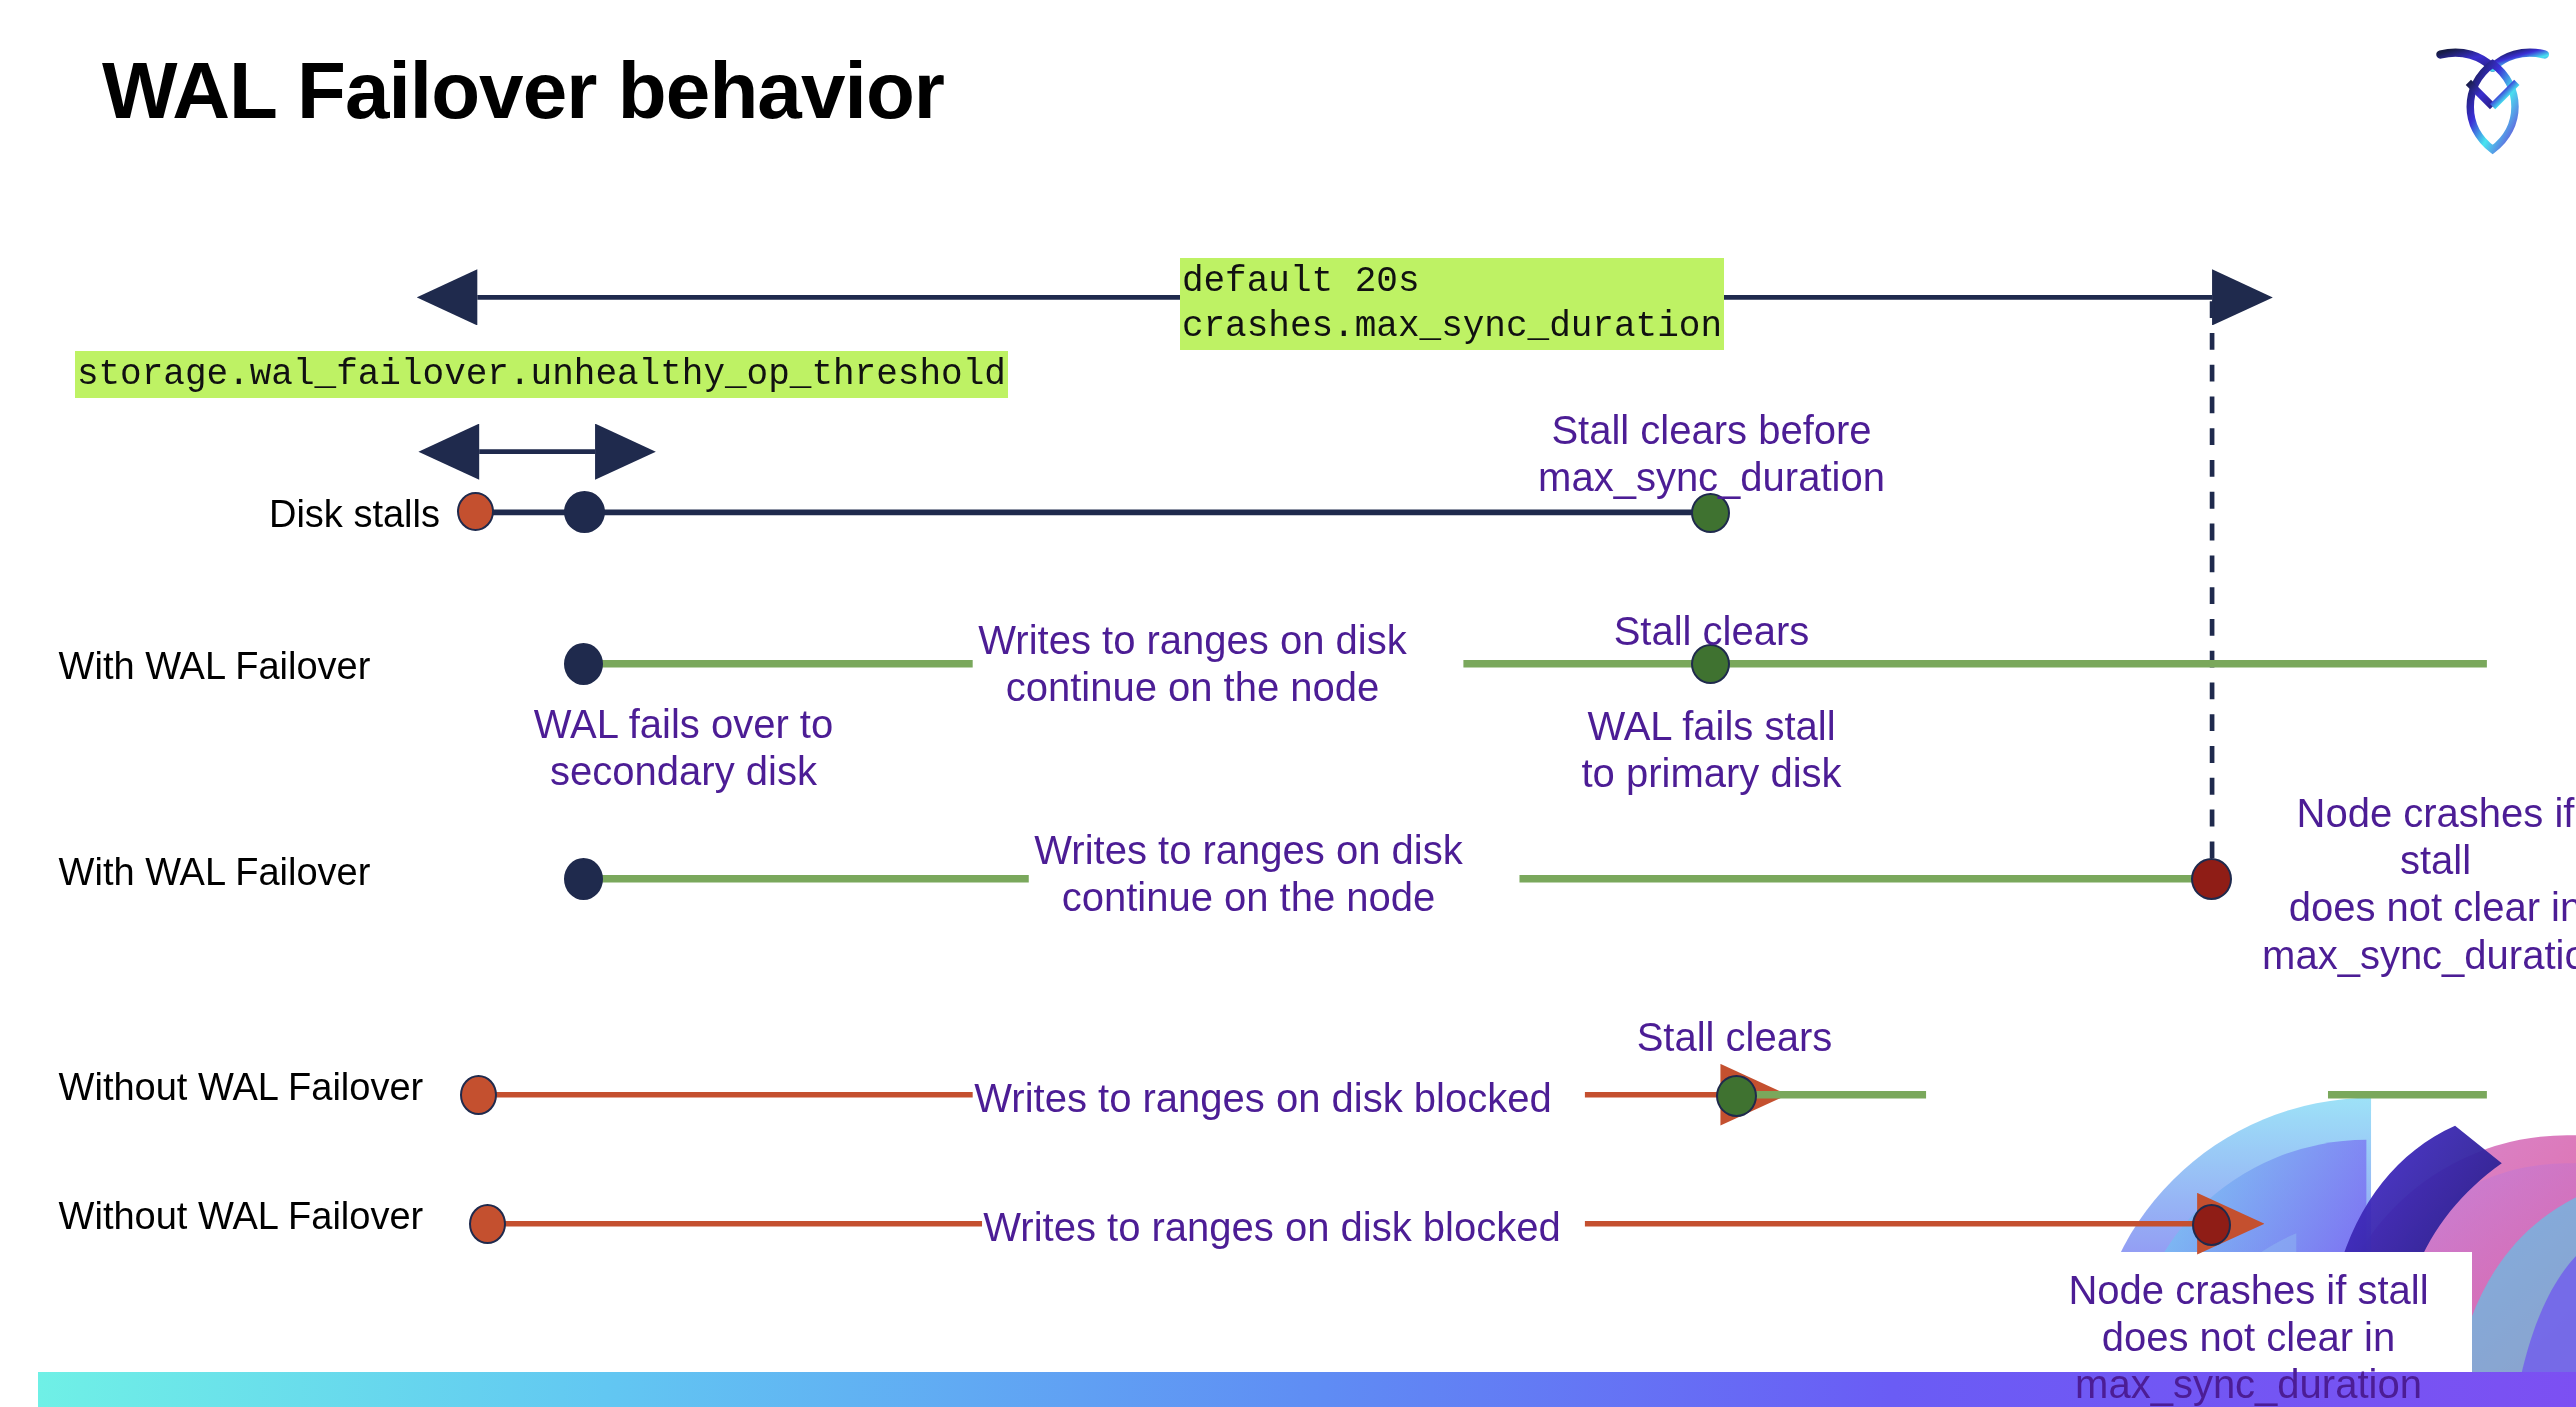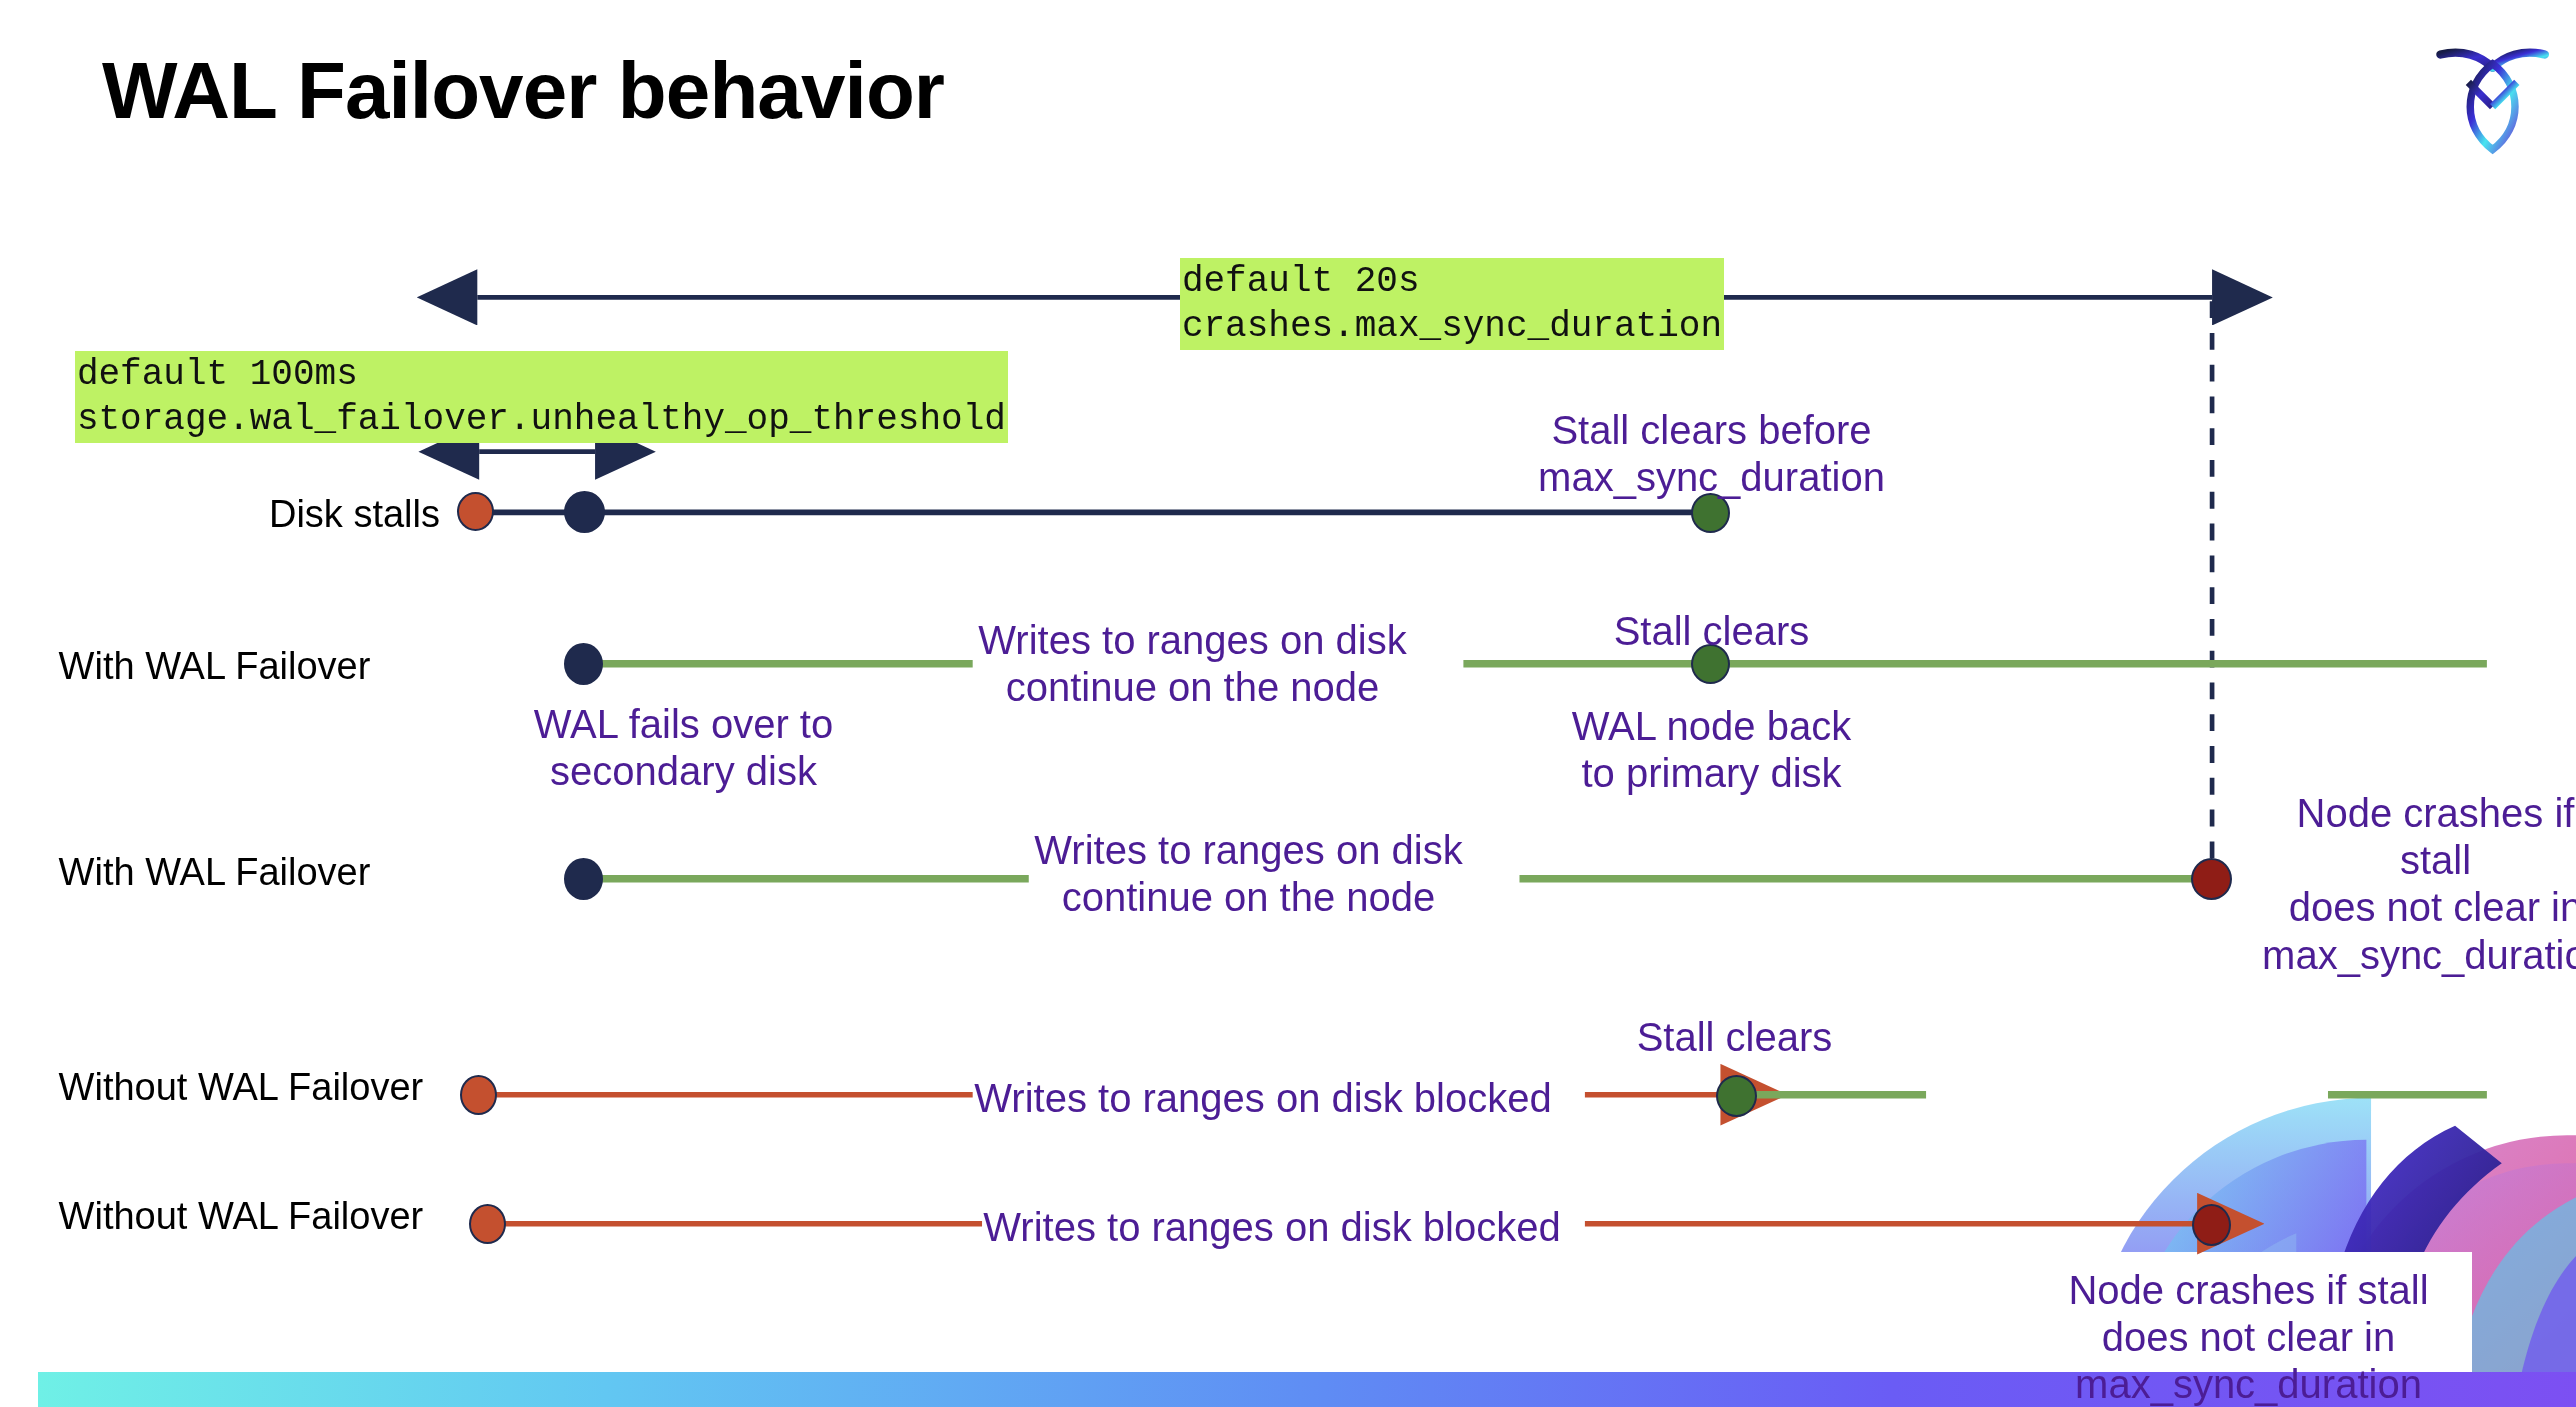--- a/index.html
+++ b/index.html
@@ -204,21 +204,20 @@
     <line x1="480" y1="1309" x2="1010" y2="1309" stroke="#c4502f" stroke-width="6"></line>
     <line x1="1655" y1="1309" x2="2310" y2="1309" stroke="#c4502f" stroke-width="6" marker-end="url(#orangeR)"></line>
   </svg>
 
   <div class="code-chip" style="left:1142px; top:258px;">
     <div>default 20s</div>
     <div>crashes.max_sync_duration</div>
   </div>
 
   <div class="code-chip" style="left:37px; top:351px;">
-    <div>default 100ms</div>
     <div>storage.wal_failover.unhealthy_op_threshold</div>
   </div>
 
   <div class="axis-label" style="left:0; top:493px; width:402px;">Disk stalls</div>
 
   <div class="axis-label" style="left:0; top:645px; width:374px; text-align:left; padding-left:20.6px;">With WAL Failover</div>
 
   <div class="axis-label" style="left:0; top:851px; width:374px; text-align:left; padding-left:20.6px;">With WAL Failover</div>
 
   <div class="axis-label" style="left:0; top:1066px; width:430px; text-align:left; padding-left:20.6px;">Without WAL Failover</div>
@@ -242,21 +241,21 @@
   <div class="dot" style="left:2154px; top:1204px; width:39px; height:42px; background:#8f1d16;"></div>
 
   <div class="note" style="left:1477px; top:407px; width:393px;">Stall clears before
 max_sync_duration</div>
 
   <div class="note" style="left:935px; top:617px; width:439px;">Writes to ranges on disk
 continue on the node</div>
   <div class="note" style="left:1496px; top:608px; width:355px;">Stall clears</div>
   <div class="note" style="left:449px; top:701px; width:393px;">WAL fails over to
 secondary disk</div>
-  <div class="note" style="left:1496px; top:703px; width:355px;">WAL node  back
+  <div class="note" style="left:1496px; top:703px; width:355px;">WAL fails  stall
 to primary disk</div>
 
   <div class="note" style="left:991px; top:827px; width:439px;">Writes to ranges on disk
 continue on the node</div>
   <div class="note left" style="left:2220px; top:790px; width:355px;">Node crashes if stall
 does not clear in
 max_sync_duration</div>
 
   <div class="note" style="left:935px; top:1075px; width:580px;">Writes to ranges on disk  blocked</div>
   <div class="note" style="left:1533px; top:1014px; width:327px;">Stall clears</div>

